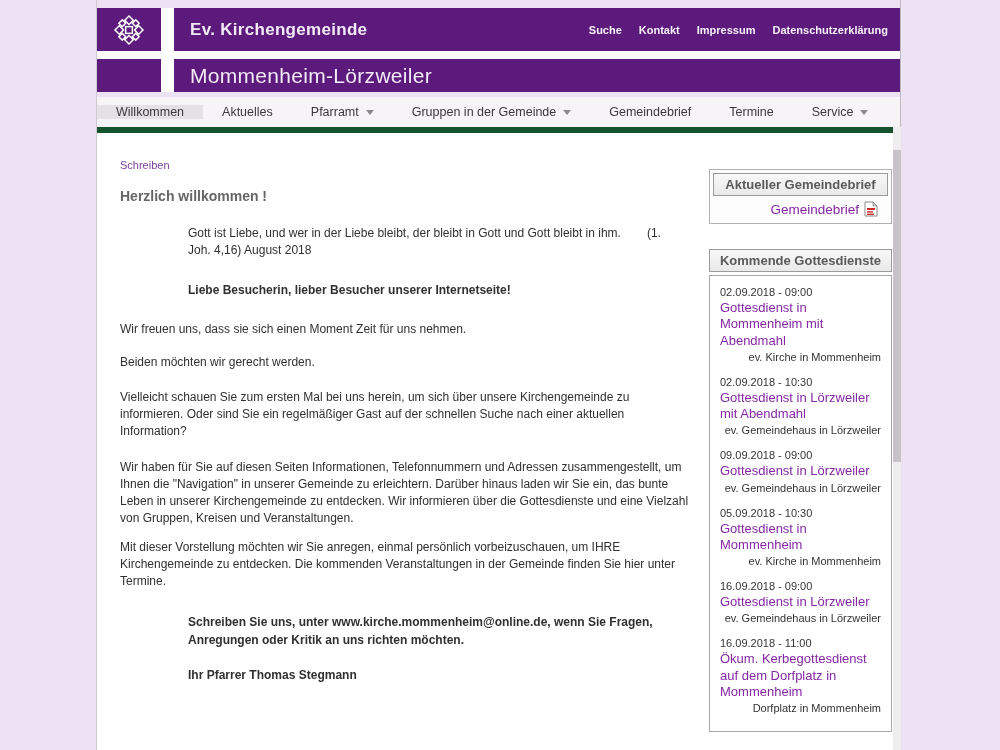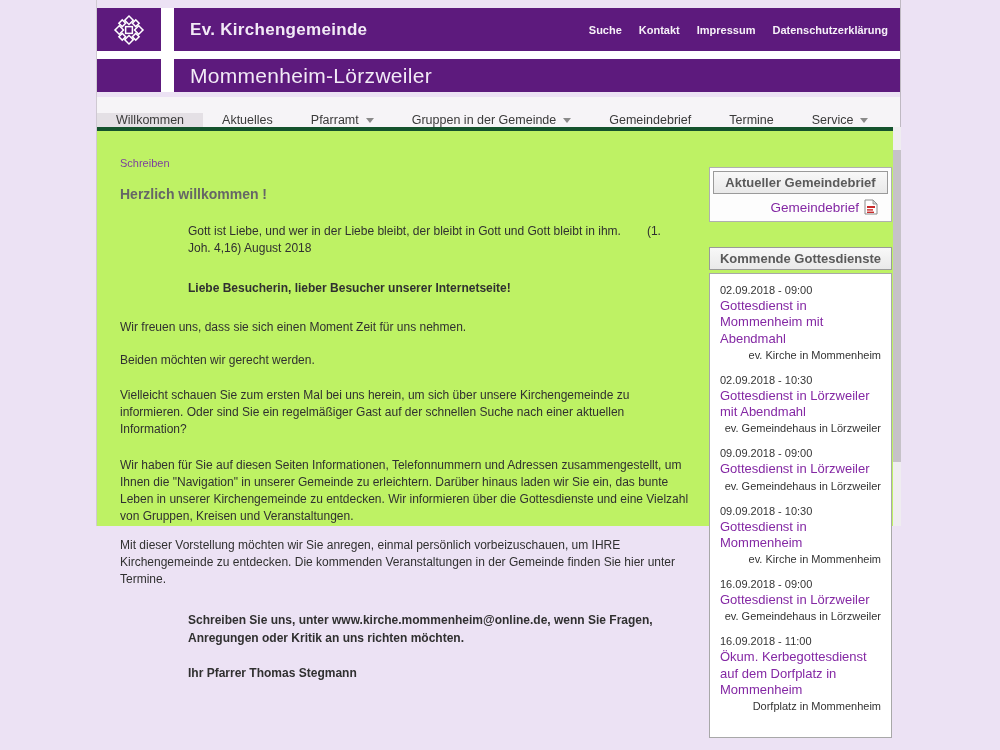--- a/index.html
+++ b/index.html
@@ -3,22 +3,22 @@
 <meta charset="utf-8">
 <style>
   html,body{margin:0;padding:0;}
   body{
     width:1000px;height:750px;
     background:#ece2f4;
     font-family:"Liberation Sans", sans-serif;
     position:relative;overflow:hidden;
   }
   .content{
-    position:absolute;left:96px;top:0;width:805px;height:526px;
-    background:#bef264;box-sizing:border-box;
+    position:absolute;left:96px;top:0;width:805px;height:750px;
+    background:#ffffff;box-sizing:border-box;
     border-left:1px solid #cfc9d2;border-right:1px solid #bfb9c2;
   }
   .strip-top{height:8px;background:#ece2f4;}
   .strip-mid{height:5px;background:#ece2f4;}
 
   
   .hdr{
     display:grid;
     grid-template-columns:64px 13px 1fr;
     grid-template-rows:43px 8px 33px;
@@ -27,22 +27,22 @@
   .hdr .cell-purple{background:#5d1a7d;}
   .h-logo{display:flex;align-items:center;justify-content:center;cursor:pointer;}
   .h-band1{display:flex;align-items:center;justify-content:space-between;padding:0 12px 0 16px;}
   .site-title{color:#f2eaf6;font-size:17px;font-weight:bold;letter-spacing:.3px;}
   .site-subtitle{color:#f2eaf6;font-size:21px;font-weight:normal;letter-spacing:.3px;padding-left:16px;line-height:33px;}
   .top-links{display:flex;gap:17px;}
   .top-links a{color:#f6f1f8;font-size:11px;font-weight:bold;text-decoration:none;cursor:pointer;text-align:right;}
 
   
   .main-nav{
-    height:30px;background:#f6f4f7;border-bottom:4px solid #14532d;
-    display:flex;align-items:flex-end;
+    height:30px;background:#f6f4f7;border-bottom:6px solid #14532d;
+    display:flex;align-items:center;
   }
   .nav-item{
     display:flex;align-items:center;gap:7px;
     padding:0 19px;font-size:12.5px;color:#3a3a3a;cursor:pointer;white-space:nowrap;
   }
   .nav-item.active{background:#e4e0e5;}
   .arrow-down{
     width:0;height:0;border-left:4px solid transparent;border-right:4px solid transparent;
     border-top:5px solid #8a8a8a;display:inline-block;
   }
@@ -63,21 +63,21 @@
   .side-header{
     border:1px solid #9a9a9a;background:linear-gradient(#f8f8f8,#e9e9e9);
     color:#5a5a5a;font-weight:bold;font-size:13px;text-align:center;
     padding:3px 0;box-sizing:border-box;
   }
   .pdf-row{display:flex;justify-content:flex-end;align-items:center;gap:5px;padding:5px 10px 3px 0;}
   .pdf-link{color:#8428a4;font-size:13.5px;text-decoration:none;cursor:pointer;}
   .gap1{height:25px;}
   .events-box{
     border:1px solid #a8a8a8;background:#ffffff;margin-top:3px;
-    padding:10px 10px 12px 10px;box-sizing:border-box;min-height:400px;
+    padding:10px 10px 4px 10px;box-sizing:border-box;min-height:400px;
   }
   .event{margin-bottom:13px;}
   .ev-date{font-size:11px;color:#333333;}
   .ev-title{font-size:13px;font-weight:normal;color:#8428a4;line-height:1.25;margin:2px 0;display:block;text-decoration:none;cursor:pointer;}
   .ev-venue{font-size:11px;color:#333333;text-align:right;}
 
   
   .sb-track{position:absolute;right:-1px;top:127px;bottom:0;width:8px;background:#efedf0;}
   .sb-thumb{position:absolute;right:-1px;top:150px;width:8px;height:312px;background:#c6c2c8;cursor:pointer;}
 </style>
@@ -207,21 +207,21 @@
             <div class="ev-venue">ev. Gemeindehaus in Lörzweiler</div>
           </div>
 
           <div class="event">
             <div class="ev-date">09.09.2018 - 09:00</div>
             <a class="ev-title">Gottesdienst in Lörzweiler</a>
             <div class="ev-venue">ev. Gemeindehaus in Lörzweiler</div>
           </div>
 
           <div class="event">
-            <div class="ev-date">09.09.2018 - 10:30</div>
+            <div class="ev-date">05.09.2018 - 10:30</div>
             <a class="ev-title">Gottesdienst in Mommenheim</a>
             <div class="ev-venue">ev. Kirche in Mommenheim</div>
           </div>
 
           <div class="event">
             <div class="ev-date">16.09.2018 - 09:00</div>
             <a class="ev-title">Gottesdienst in Lörzweiler</a>
             <div class="ev-venue">ev. Gemeindehaus in Lörzweiler</div>
           </div>
 

